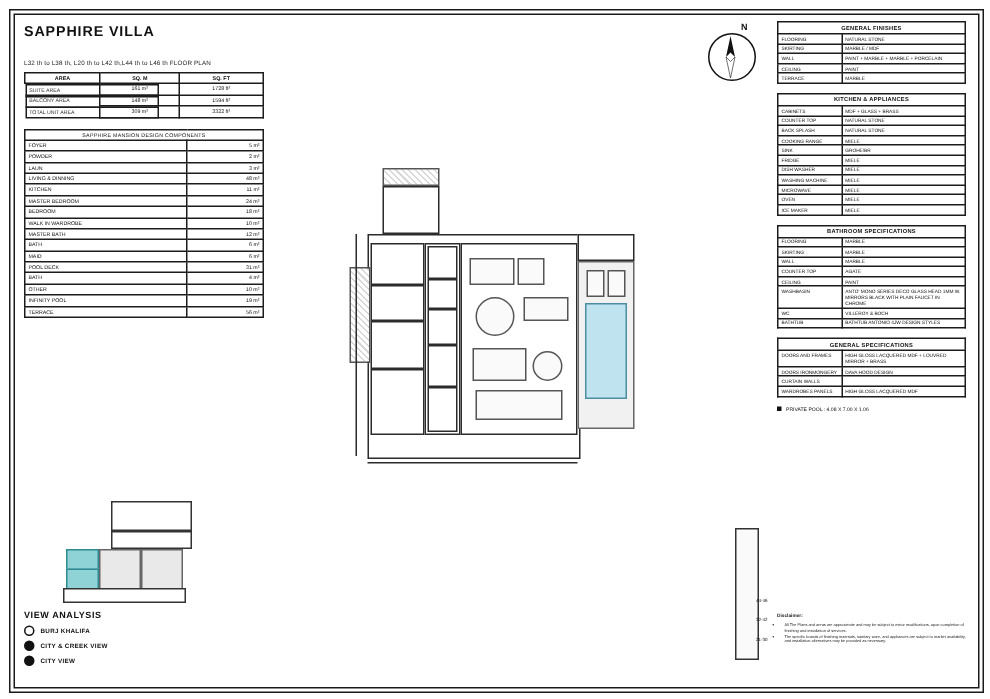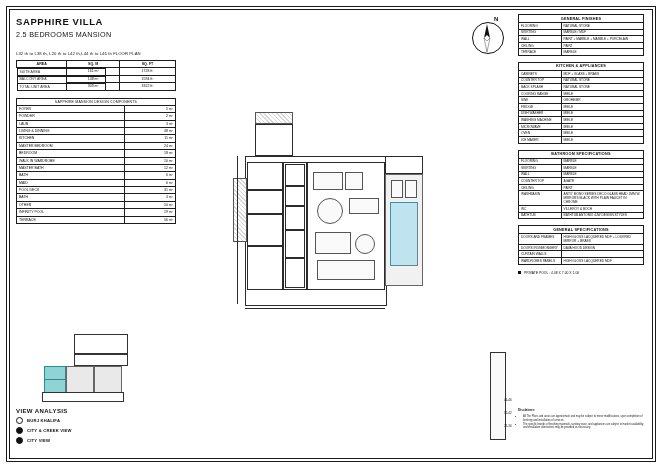--- a/index.html
+++ b/index.html
@@ -76,21 +76,20 @@
 </style>
 </head>
 <body>
 
 <div class="sheet">
   <div class="border-outer"></div>
   <div class="border-inner"></div>
 
   <div class="left">
     <div class="title">SAPPHIRE VILLA</div>
-    <div class="subtitle">2.5 BEDROOMS MANSION</div>
     <div class="floorline">L32 th to L38 th, L20 th to L42 th,L44 th to L46 th FLOOR PLAN</div>
 
     <table class="tb area-tb">
       <tbody>
           <tr class="hdrrow">
         <th>AREA</th>
         <th>SQ. M</th>
         <th>SQ. FT</th>
       </tr>
       <tr>

